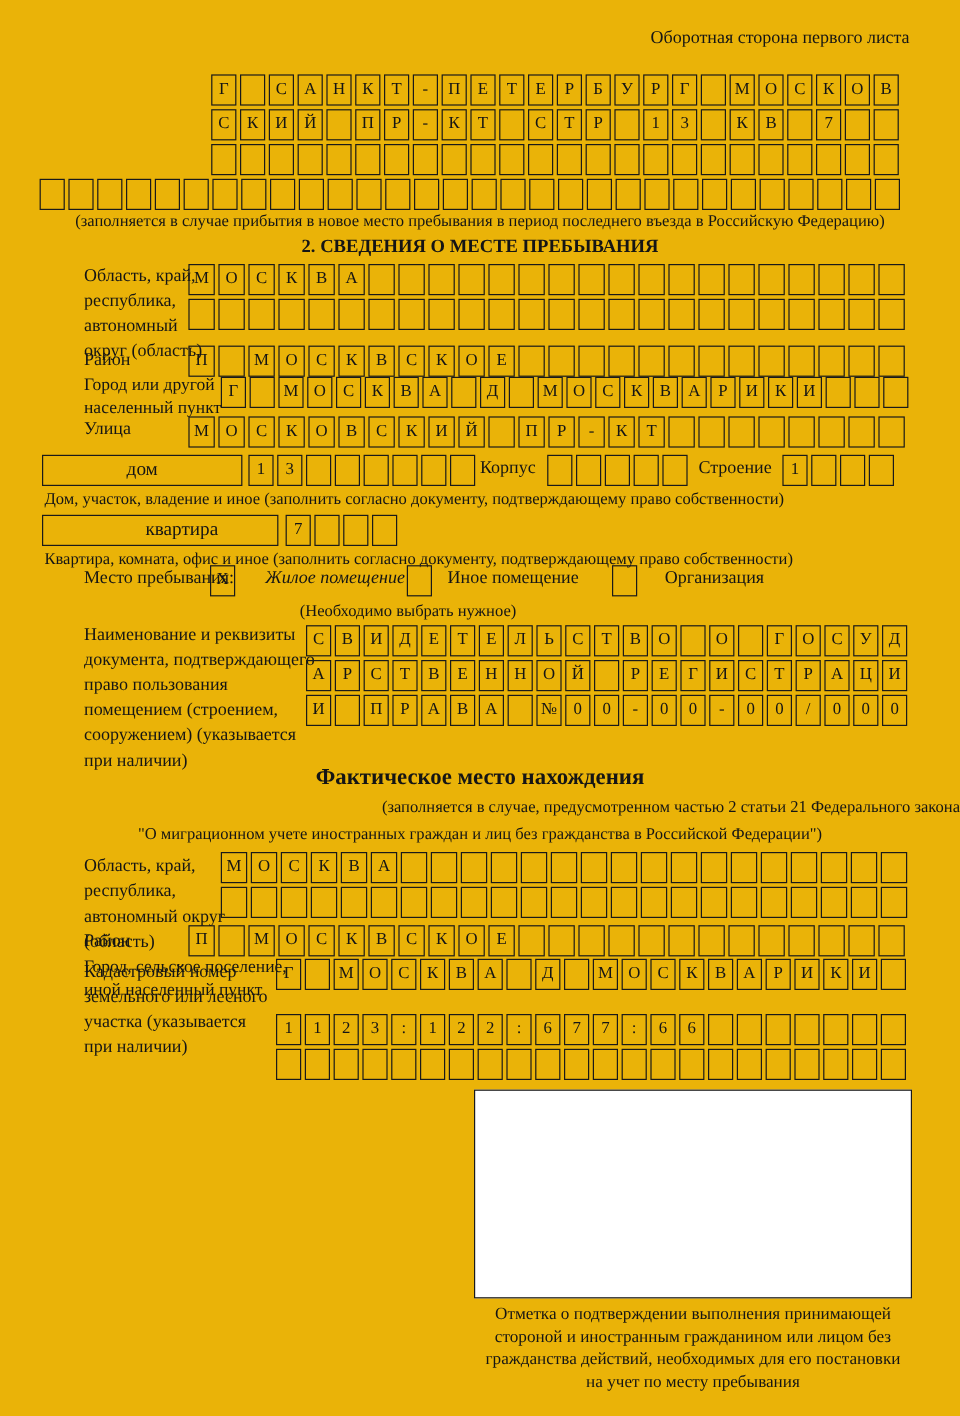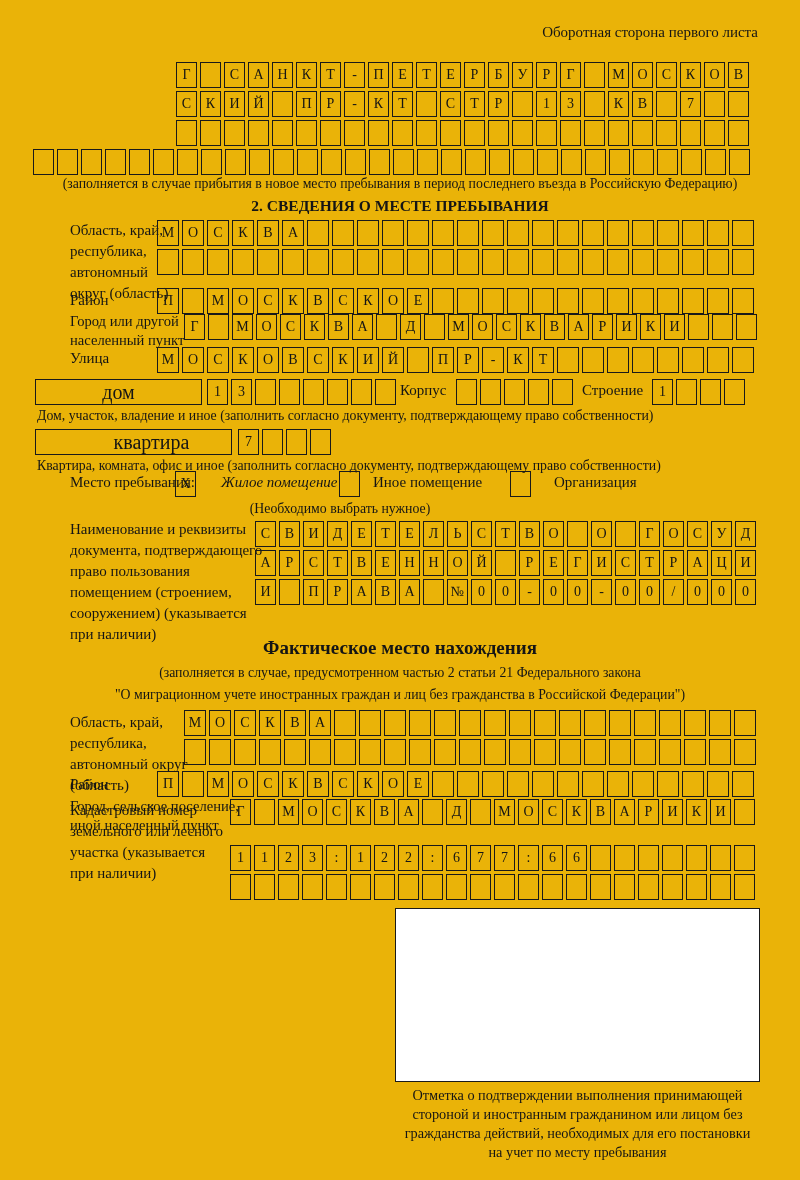--- a/index.html
+++ b/index.html
@@ -9,21 +9,21 @@
   .lbl{font-size:15px;line-height:21px;white-space:pre-line;}
   .lbl-s{font-size:14.6px;line-height:19px;white-space:pre-line;}
   .cap{font-size:13.8px;}
   .centerline{left:0;width:800px;text-align:center;}
   .title{font-weight:bold;font-size:15.5px;}
   .boxrow{display:flex;gap:3px;}
   .bx{flex:0 0 var(--bw,21px);width:var(--bw,21px);height:26px;box-sizing:border-box;
       border:1.6px solid #1a1a1a;display:flex;align-items:center;justify-content:center;
       font-size:14px;line-height:1;}
   .widebox{box-sizing:border-box;border:1.6px solid #1a1a1a;height:26px;display:flex;
-      align-items:center;justify-content:center;font-size:20px;}
+      align-items:center;justify-content:center;font-size:16px;}
   .inl{font-size:15px;}
   .bigrect{box-sizing:border-box;border:1.6px solid #1a1a1a;background:#fff;}
   .marknote{font-size:14.3px;line-height:19px;text-align:center;white-space:pre-line;}
 </style>
 </head>
 <body>
 
 <div class="page">
 
   <div class="abs" style="top:24px;right:42px;font-size:15px;">Оборотная сторона первого листа</div>
@@ -406,21 +406,21 @@
       <span class="bx">-</span>
       <span class="bx">0</span>
       <span class="bx">0</span>
       <span class="bx">/</span>
       <span class="bx">0</span>
       <span class="bx">0</span>
       <span class="bx">0</span>
     </div>
 
   <div class="abs title centerline" style="top:637px;font-size:19px;">Фактическое место нахождения</div>
-  <div class="abs cap centerline" style="top:665px;">(заполняется в случае, предусмотренном частью 2 статьи 21 Федерального закона</div>
+  <div class="abs cap centerline" style="top:665px;text-align:right;">(заполняется в случае, предусмотренном частью 2 статьи 21 Федерального закона</div>
   <div class="abs cap centerline" style="top:687px;">"О миграционном учете иностранных граждан и лиц без гражданства в Российской Федерации")</div>
 
   <div class="abs lbl" style="left:70px;top:712px;">Область, край,
 республика,
 автономный округ
 (область)</div>
   <div class="abs boxrow" style="left:184px;top:710px;--bw:22px;">
       <span class="bx">М</span>
       <span class="bx">О</span>
       <span class="bx">С</span>

